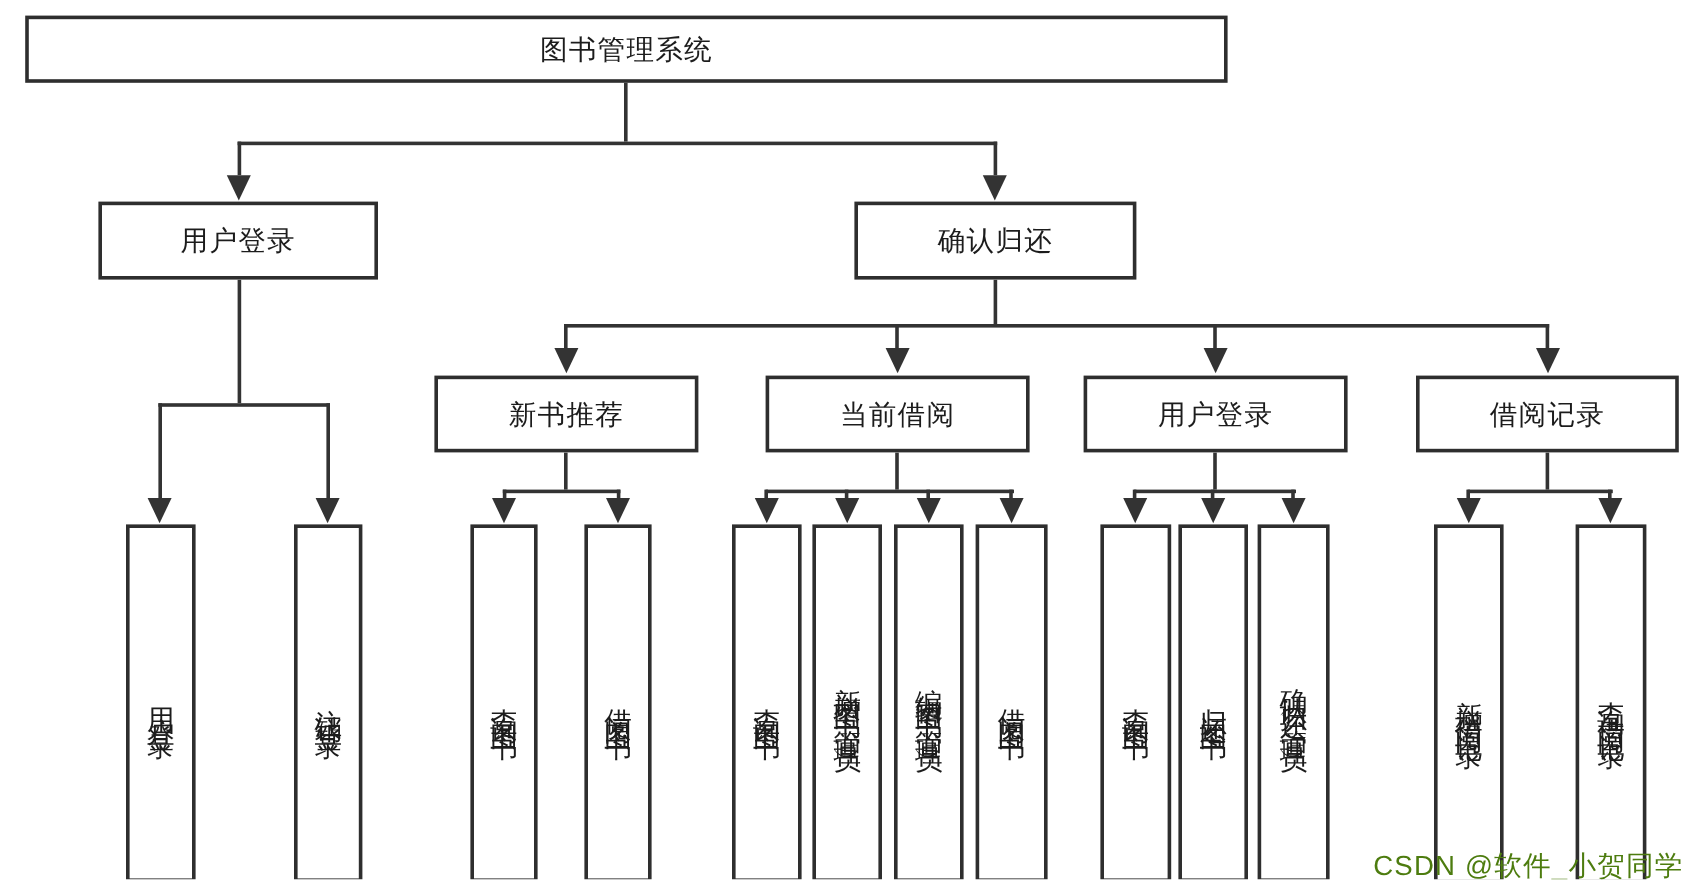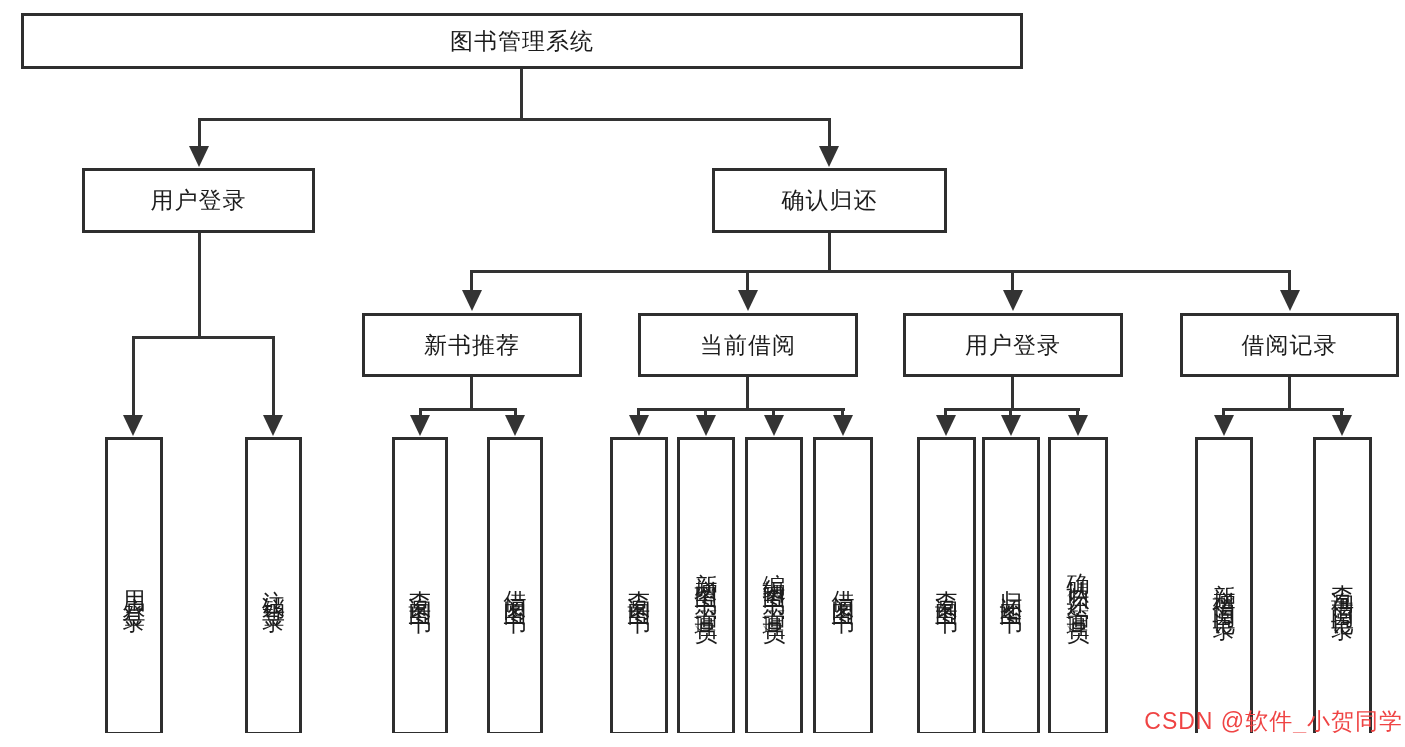--- a/index.html
+++ b/index.html
@@ -16,21 +16,21 @@
     writing-mode:vertical-rl;letter-spacing:7px;line-height:1;
   }
   .hline{position:absolute;height:3px;background:#333333;z-index:0;}
   .vline{position:absolute;width:3px;background:#333333;z-index:0;}
   .arrow{
     position:absolute;width:0;height:0;z-index:0;
     border-left:10px solid transparent;border-right:10px solid transparent;
     border-top:21px solid #333333;
   }
   .watermark{
-    position:absolute;right:2px;top:706px;font-size:23px;color:#ef4444;
+    position:absolute;right:2px;top:706px;font-size:23px;color:#4d7c0f;
     white-space:nowrap;z-index:2;letter-spacing:1px;
   }
 </style>
 </head>
 <body>
 
 <div class="canvas">
 
   <div class="node" style="left:21px;top:13px;width:1002px;height:56px">
     <span>图书管理系统</span>

